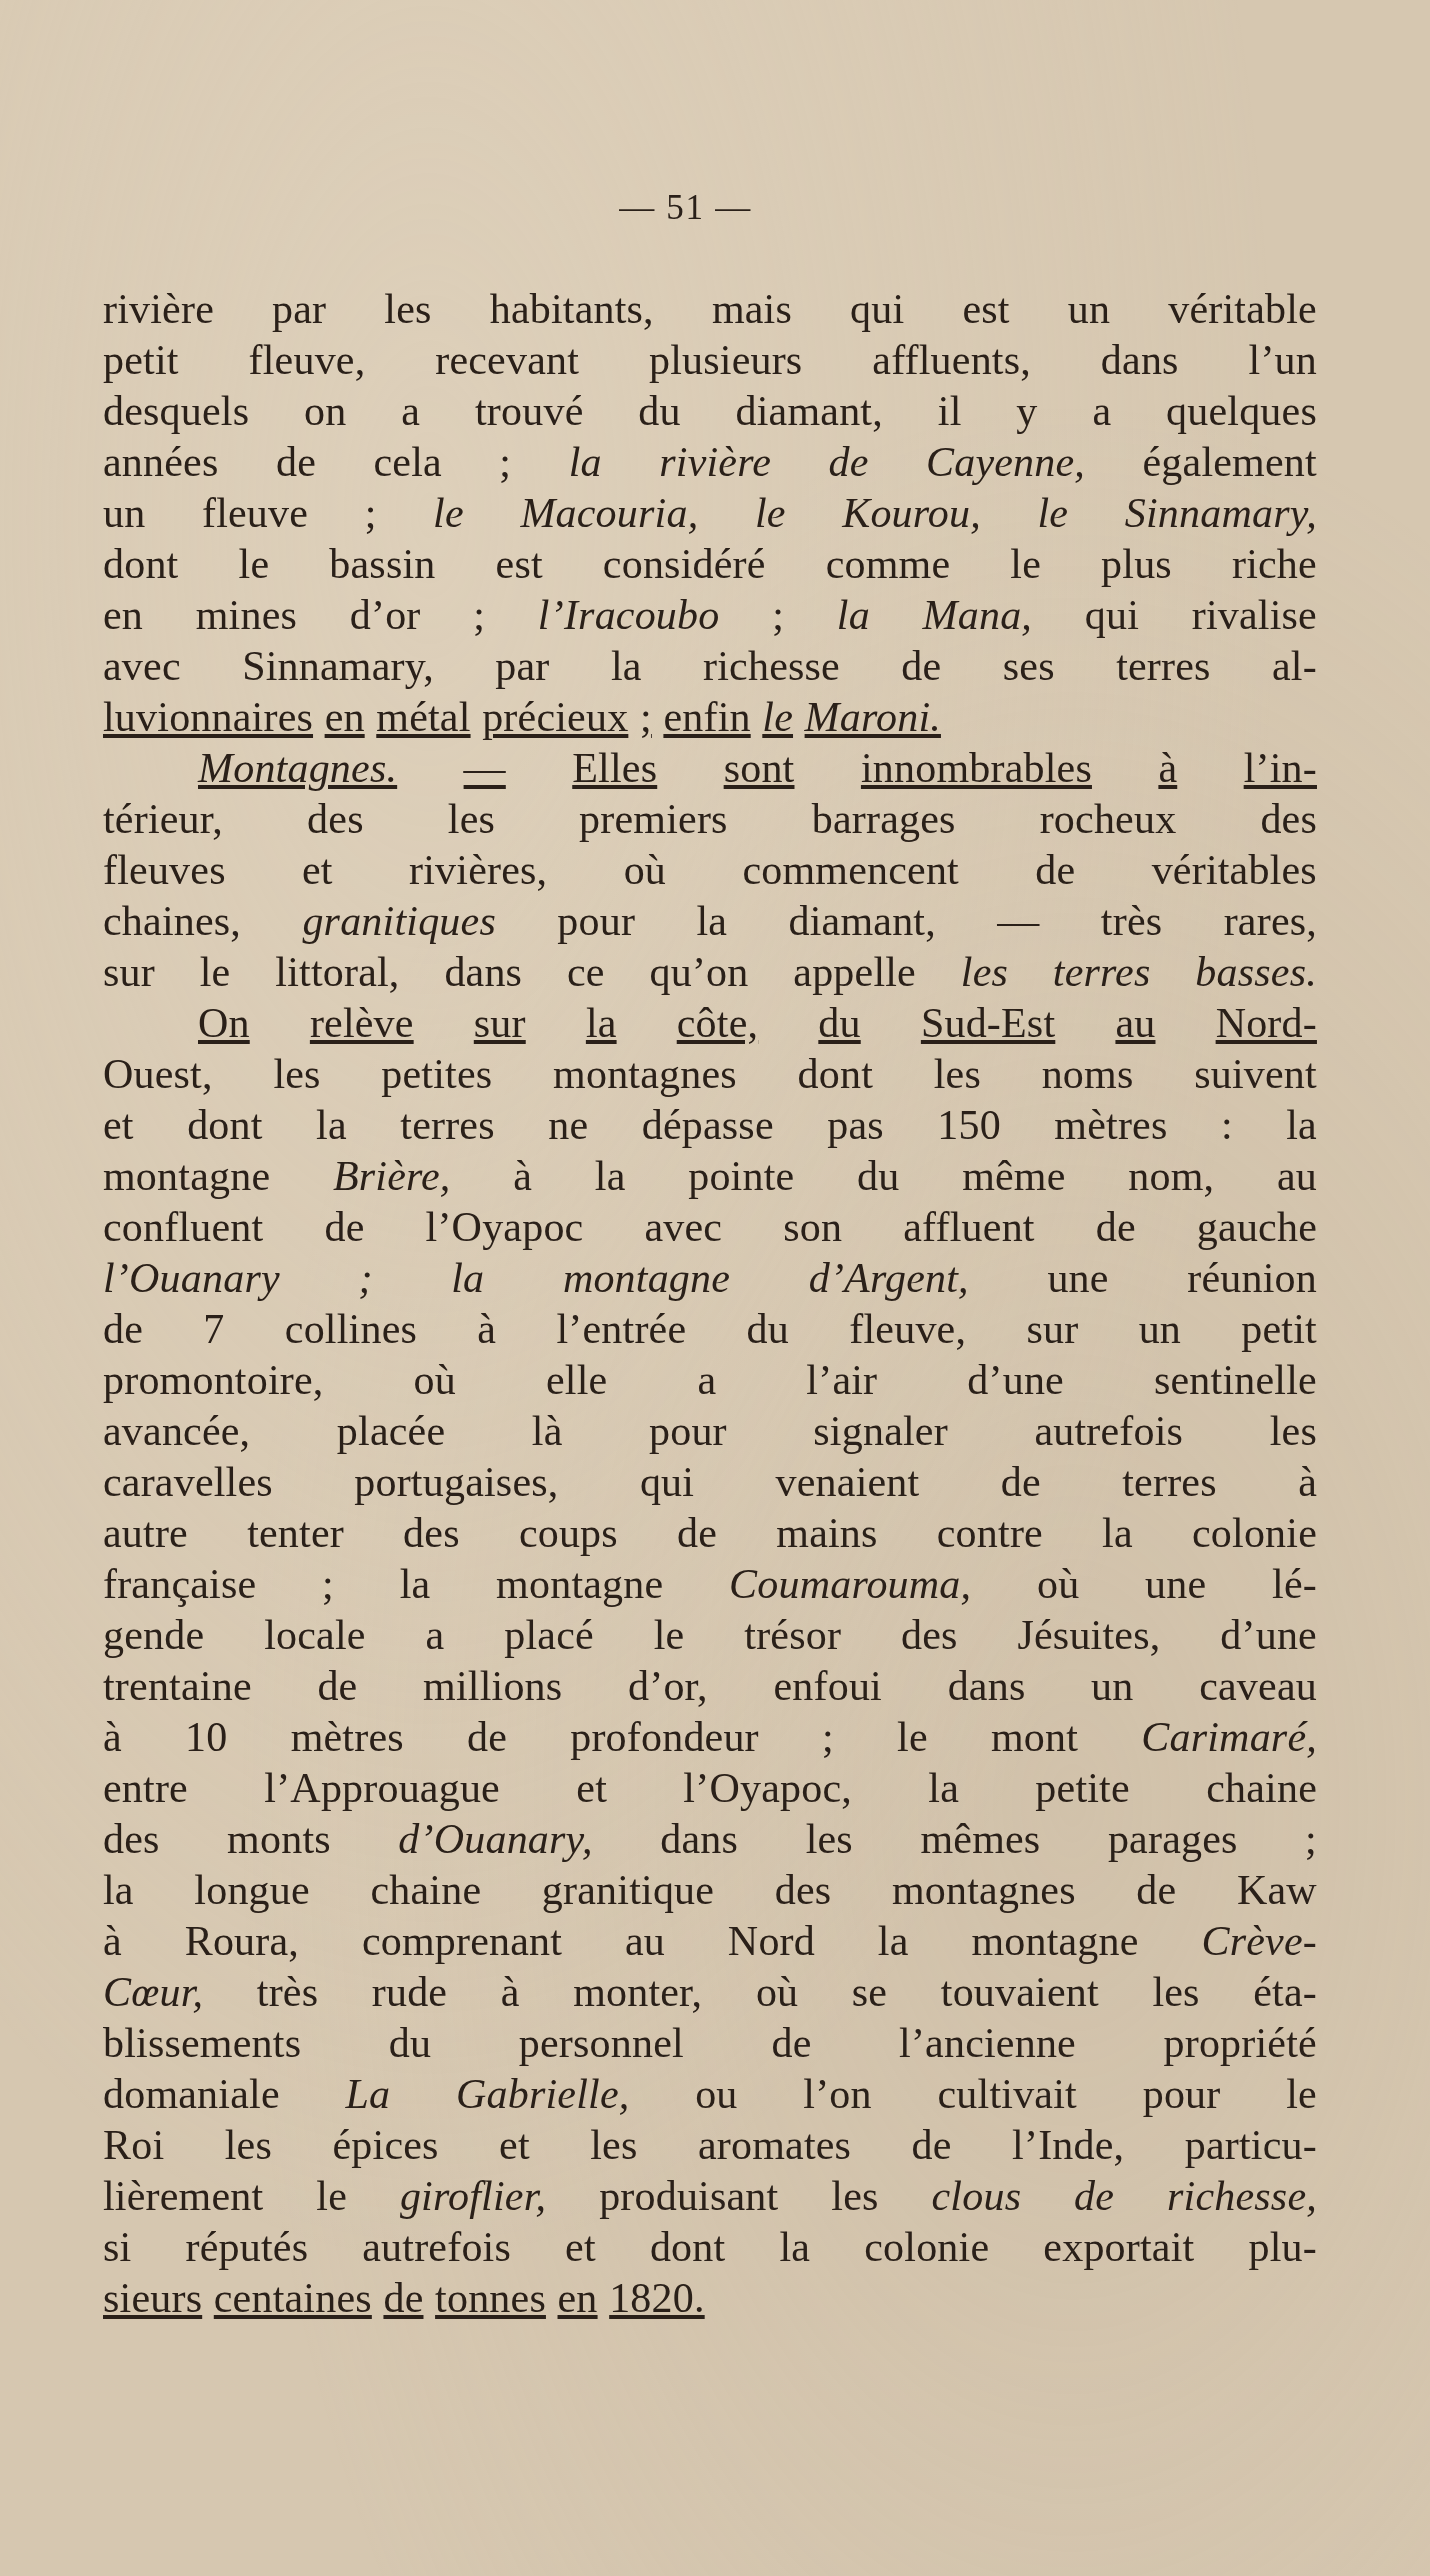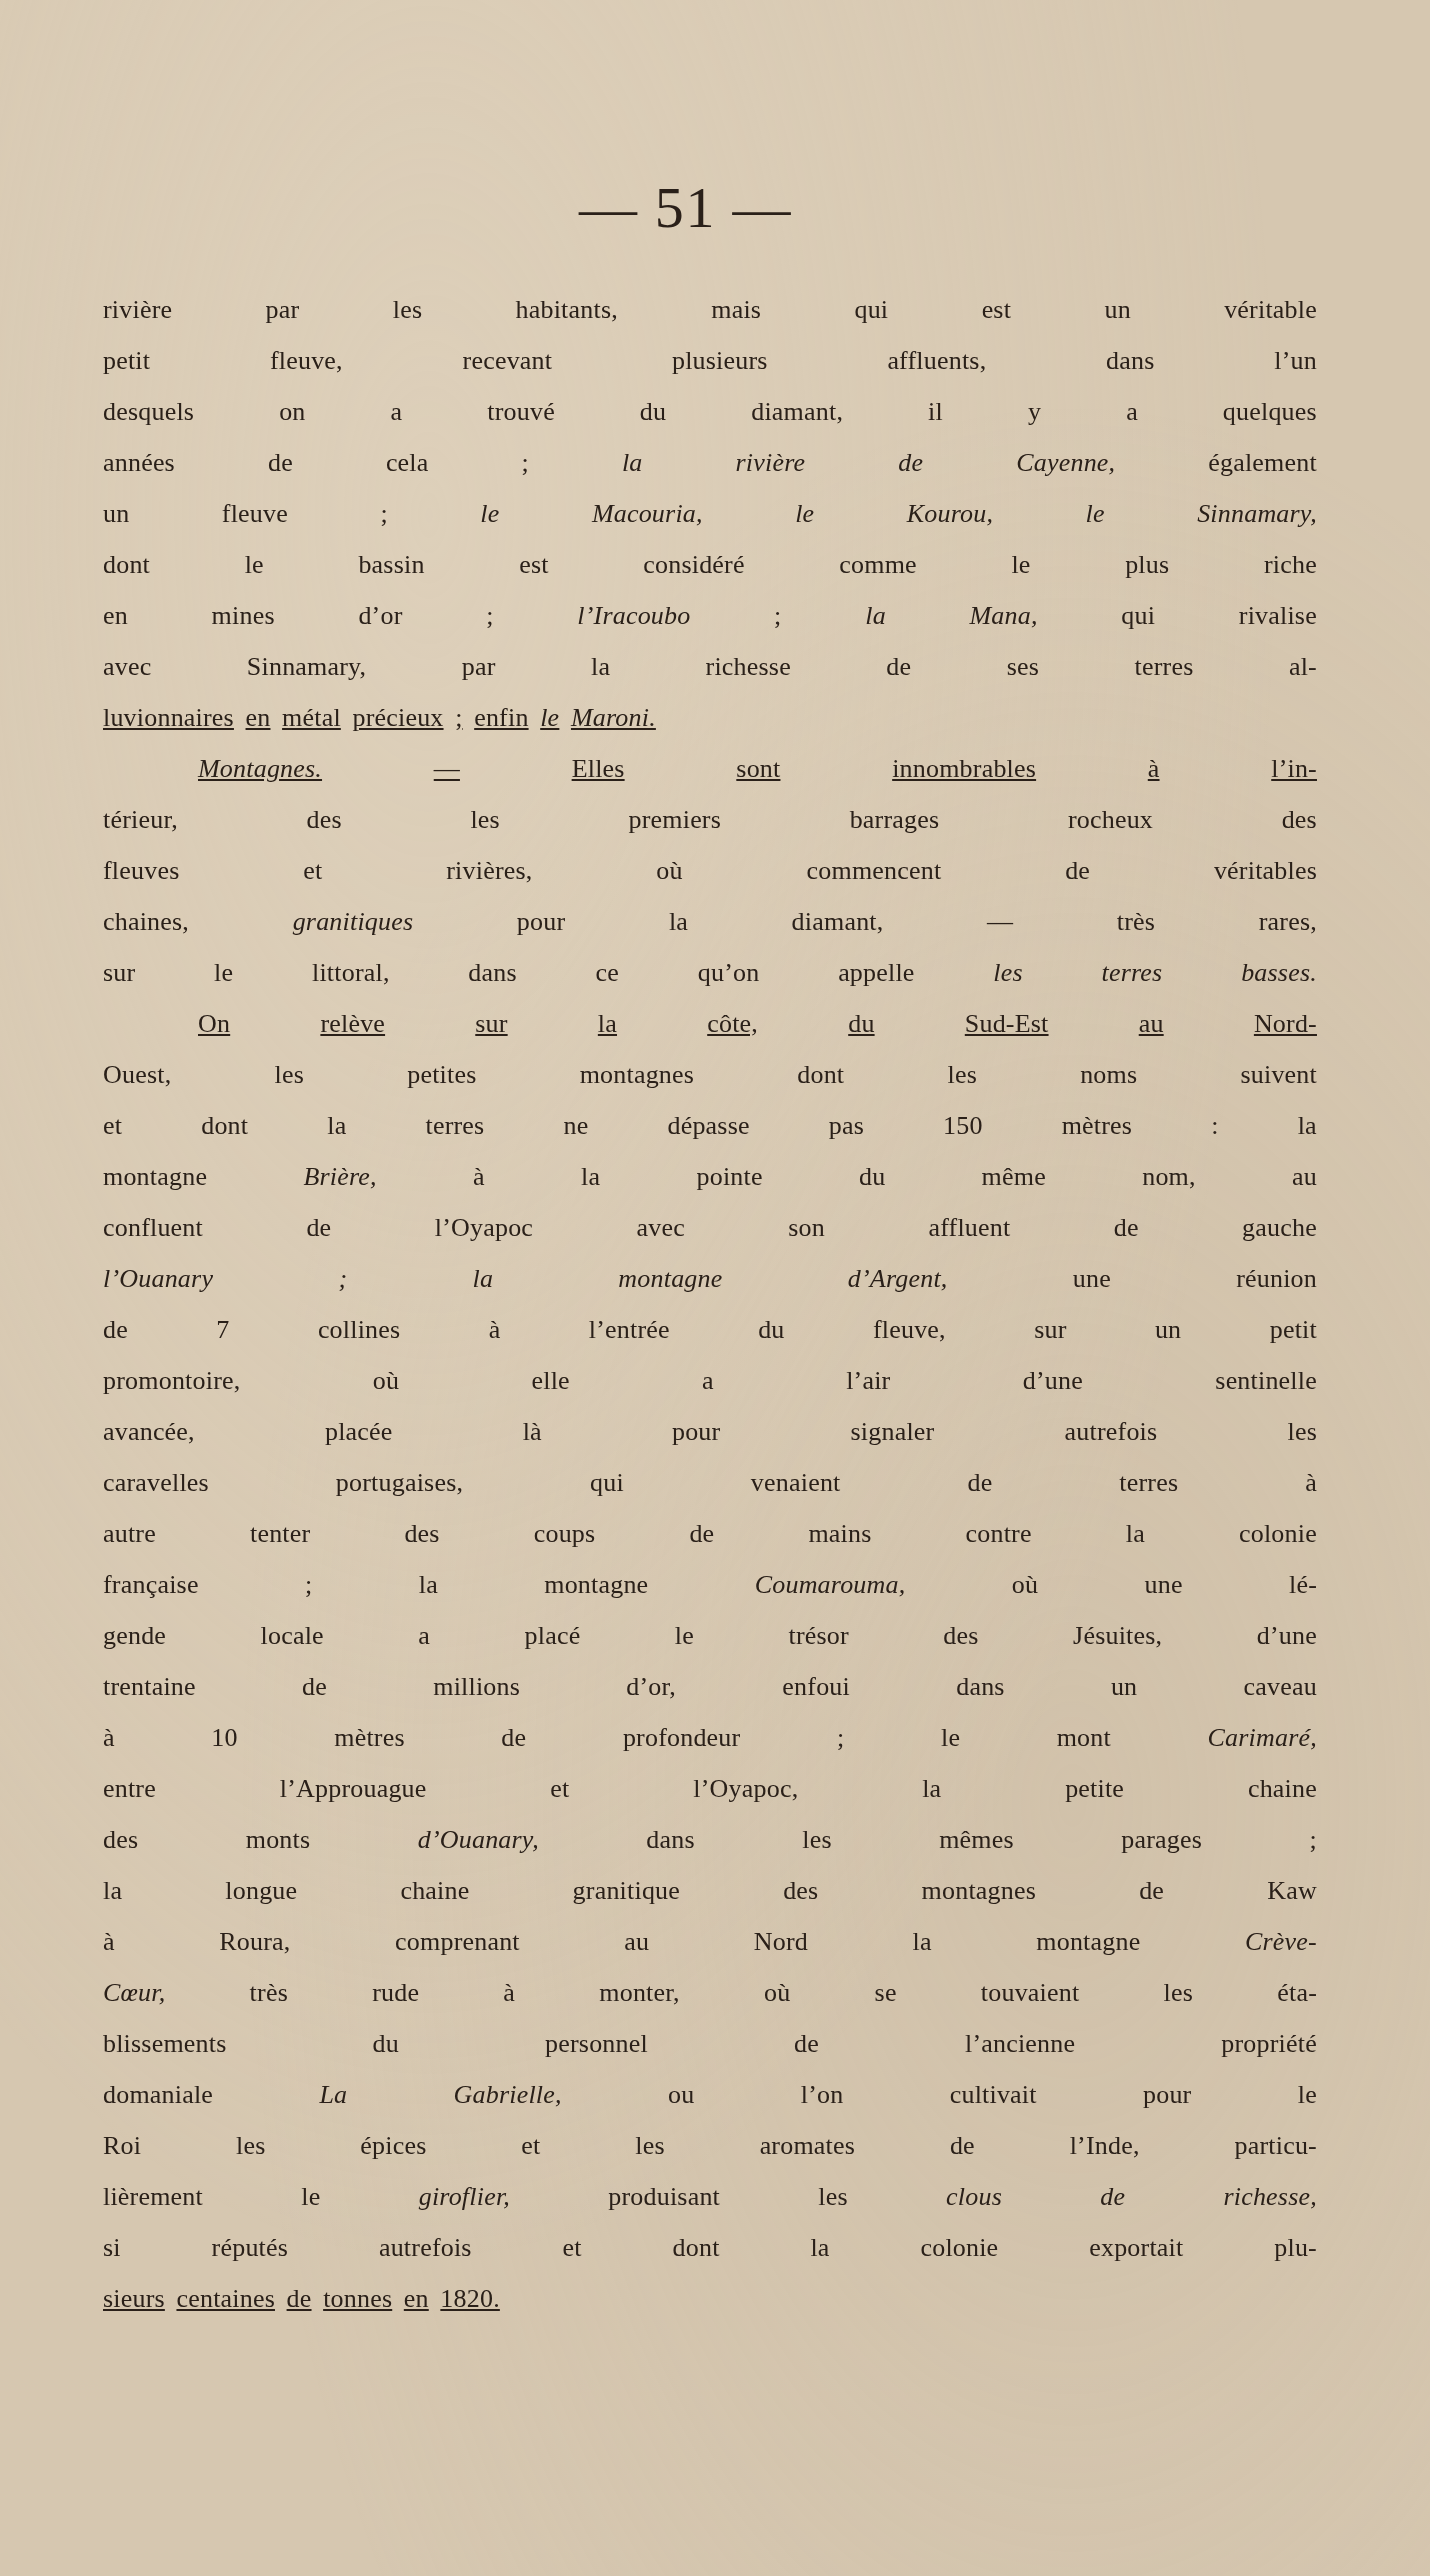--- a/index.html
+++ b/index.html
@@ -17,36 +17,36 @@
       overflow: hidden;
       color: #2a2019;
       font-family: "Liberation Serif", "DejaVu Serif", serif;
     }
     .page-number {
       position: absolute;
       top: 183px;
       left: 0;
       width: 1371px;
       text-align: center;
-      font-size: 58px;
+      font-size: 35px;
       line-height: 50px;
       letter-spacing: 1.7px;
       color: #2a2019;
     }
     .text-block {
       position: absolute;
       left: 103px;
       top: 284px;
       width: 1214px;
     }
     .line {
       display: block;
       height: 51px;
       line-height: 51px;
-      font-size: 26px;
+      font-size: 42px;
       text-align: justify;
       text-align-last: justify;
       white-space: nowrap;
       overflow: visible;
       letter-spacing: 0.2px;
     }
     .line.last {
       text-align-last: left;
     }
     .line.indent {

